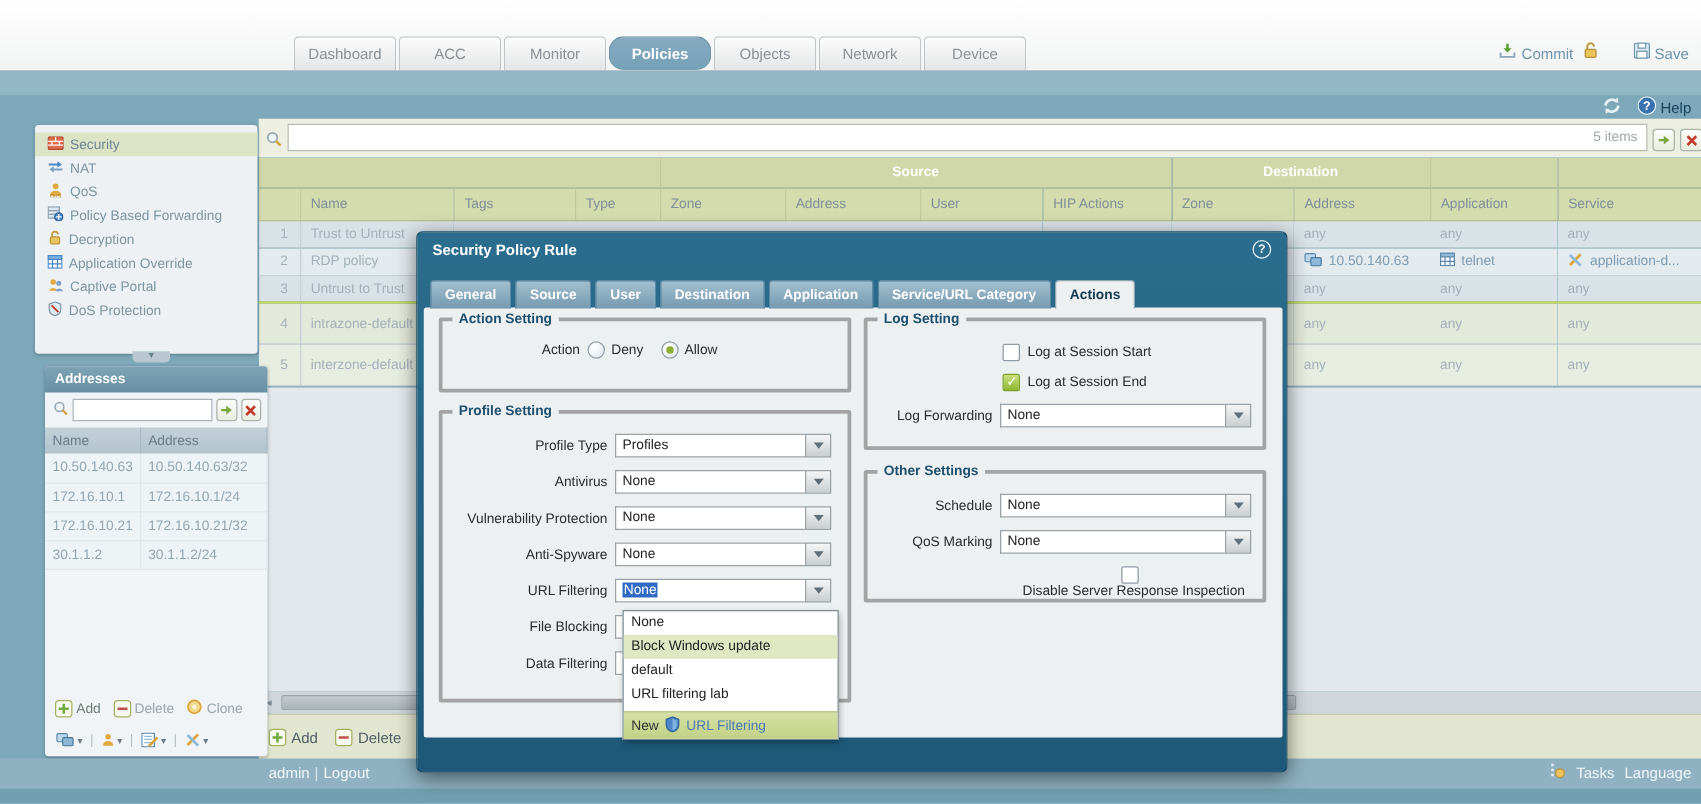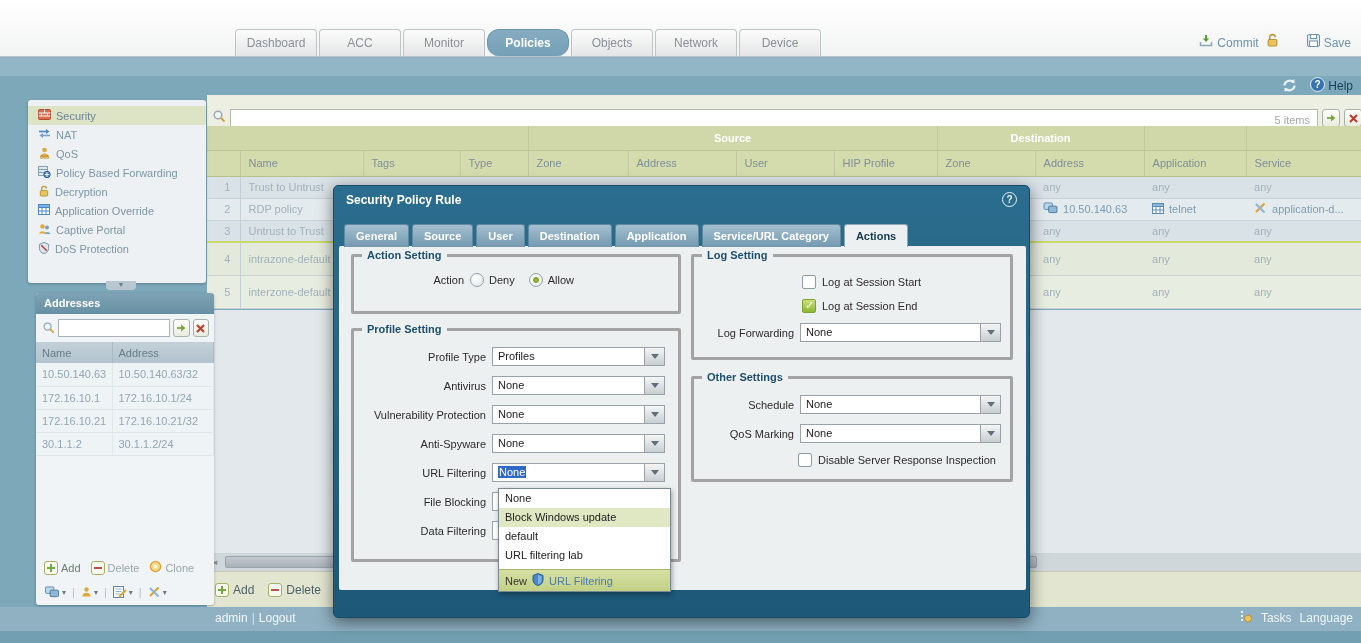--- a/index.html
+++ b/index.html
@@ -52,21 +52,21 @@
   .addr-actions .dim { color:#9aa5ab; }
   .side-toolbar { position:absolute; left:8px; bottom:7px; display:flex; align-items:center; gap:6px; color:#8a969c; }
   .side-toolbar .tb { display:flex; align-items:center; gap:2px; cursor:pointer; }
   .side-toolbar .bar { color:#b4bec4; }
   .caret { font-size:8px; color:#6b7a85; }
 
   
   .main-topbar { position:absolute; right:8px; top:77px; display:flex; align-items:center; gap:12px; color:#1b4c68; }
   .help-link { display:flex; align-items:center; gap:3px; cursor:pointer; color:#16425c; font-size:12px; }
   .main-search-strip { position:absolute; left:207px; top:95px; width:1154px; height:31px; background:#edefe2; }
-  .main-search { position:absolute; left:212px; top:109px; display:flex; align-items:flex-start; gap:4px; }
+  .main-search { position:absolute; left:212px; top:99px; display:flex; align-items:flex-end; gap:4px; }
   .main-search .box { position:relative; }
   .main-search input { width:1088px; height:22px; border:1px solid #b3bba9; background:#fff; font-size:11px; padding:0 60px 0 6px; }
   .items-count { position:absolute; right:8px; top:5px; color:#a0a8ad; }
 
   table.rules { position:absolute; left:207px; top:126px; width:1154px; border-collapse:collapse; table-layout:fixed; font-size:11px; }
   table.rules th { overflow:hidden; white-space:nowrap; }
   tr.grp th { background:#d0d7a8; color:#fff; font-weight:bold; height:24px; border-right:1px solid #c2c9a0; border-bottom:1px solid #bcc494; text-align:center; }
   tr.cols th { background:#d4dbad; color:#7f8f99; font-weight:normal; text-align:left; padding-left:8px; height:26px; border-right:1px solid #c2c9a0; border-bottom:1px solid #b8c090; }
   table.rules td { border-bottom:1px solid #c9d2d7; padding-left:8px; color:#a2b1ba; overflow:hidden; white-space:nowrap; cursor:pointer; }
   tr.rr { height:22px; } tr.rr-tall { height:33px; }
@@ -233,21 +233,21 @@
           <th></th>
       </tr>
       <tr class="cols">
         <th></th>
         <th>Name</th>
         <th>Tags</th>
         <th>Type</th>
         <th>Zone</th>
         <th>Address</th>
         <th>User</th>
-        <th>HIP Profile</th>
+        <th>HIP Actions</th>
         <th>Zone</th>
         <th>Address</th>
         <th>Application</th>
         <th>Service</th>
       </tr>
     </thead>
     <tbody>
       <tr class="rr r1">
         <td class="num">1</td>
         <td>Trust to Untrust</td>
@@ -740,21 +740,21 @@
         </div>
         <div class="frow">
           <span class="flabel w100">QoS Marking</span>
           <span class="sel">
               <span class="sel-box bw180">None</span>
               <span class="sel-btn">
                 <span class="tri"></span>
               </span>
             </span>
         </div>
-        <div class="frow ind" style="margin-left:104px;">
+        <div class="frow ind" style="margin-left:104px;flex-direction:column;">
           <span class="cb"></span>
           <span class="cblab">Disable Server Response Inspection</span>
         </div>
       </div>
     </div>
 
     <div class="dd">
       <div class="dd-item">None</div>
       <div class="dd-item hl">Block Windows update</div>
       <div class="dd-item">default</div>

